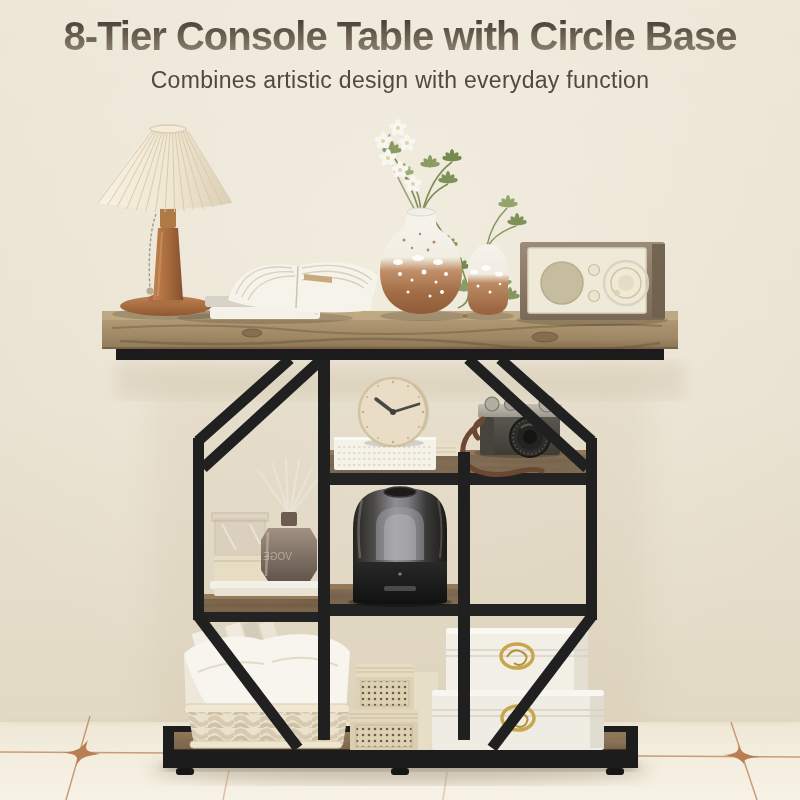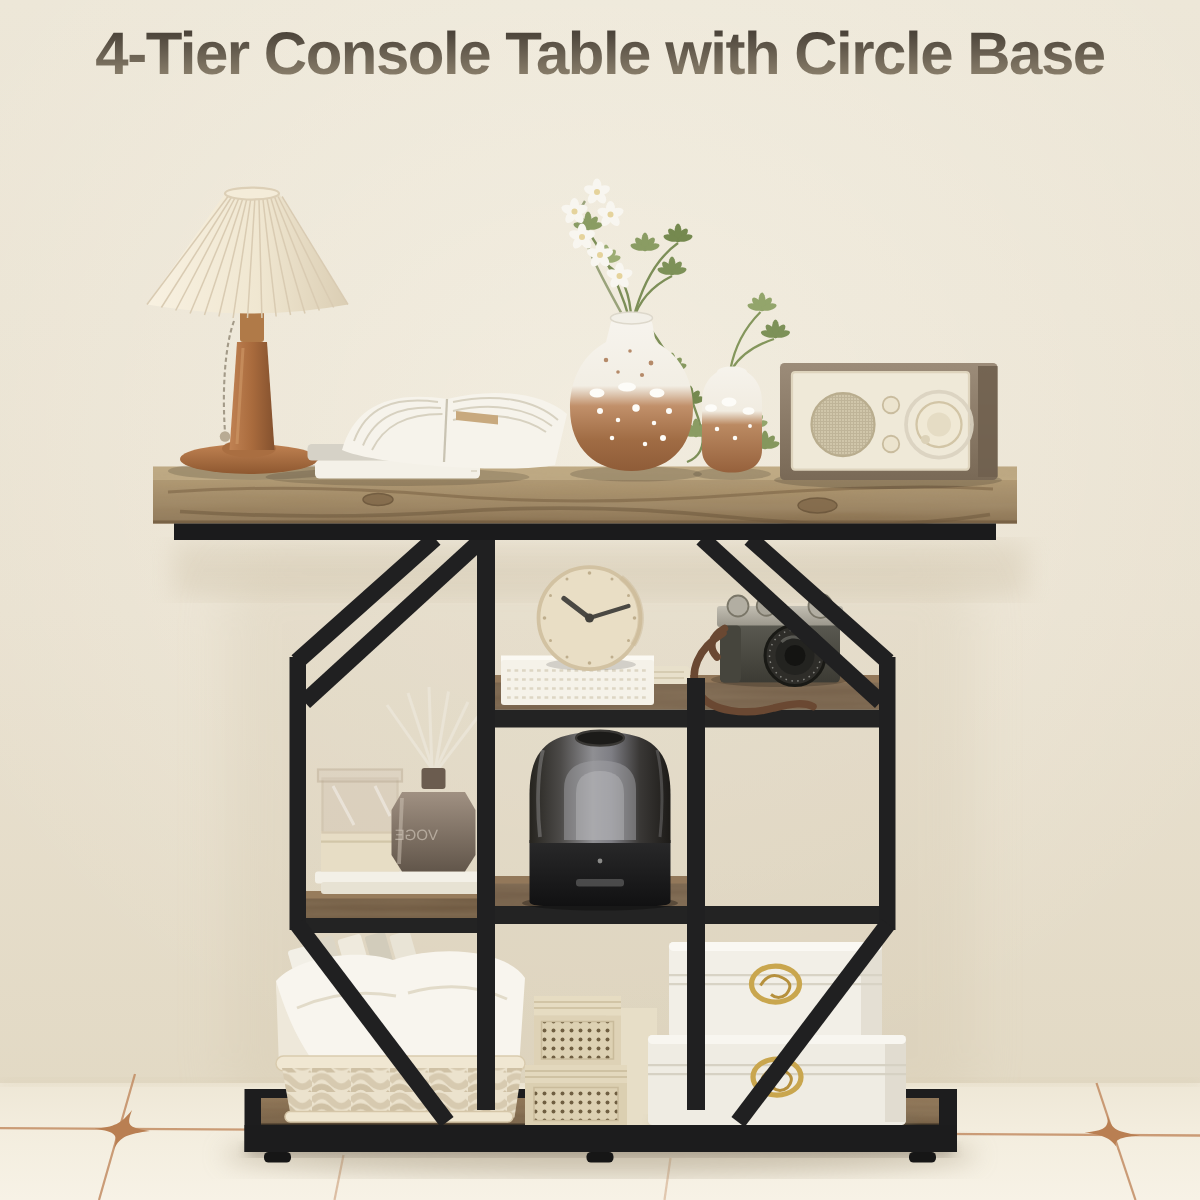--- a/index.html
+++ b/index.html
@@ -490,16 +490,17 @@
   <g>
     <circle cx="626" cy="283" r="22" fill="none" stroke="#d9d2c0" stroke-width="2.5" opacity=".9"></circle>
     <circle cx="626" cy="283" r="15" fill="#f0e9d5" stroke="#d2c5a6" stroke-width="1.5"></circle>
     <circle cx="626" cy="283" r="8" fill="#e5dcc4"></circle>
     <circle cx="617" cy="293" r="3" fill="#dcd2b8"></circle>
   </g>
 </g>
 </svg>
 
 <div class="header">
-  <h1 class="title">4-Tier Console Table with Circle Base</h1>
+  <h1 class="title">8-Tier Console Table with Circle Base</h1>
+  <p class="subtitle">Combines artistic design with everyday function</p>
 </div>
 
 </div>
 
 </body></html>

